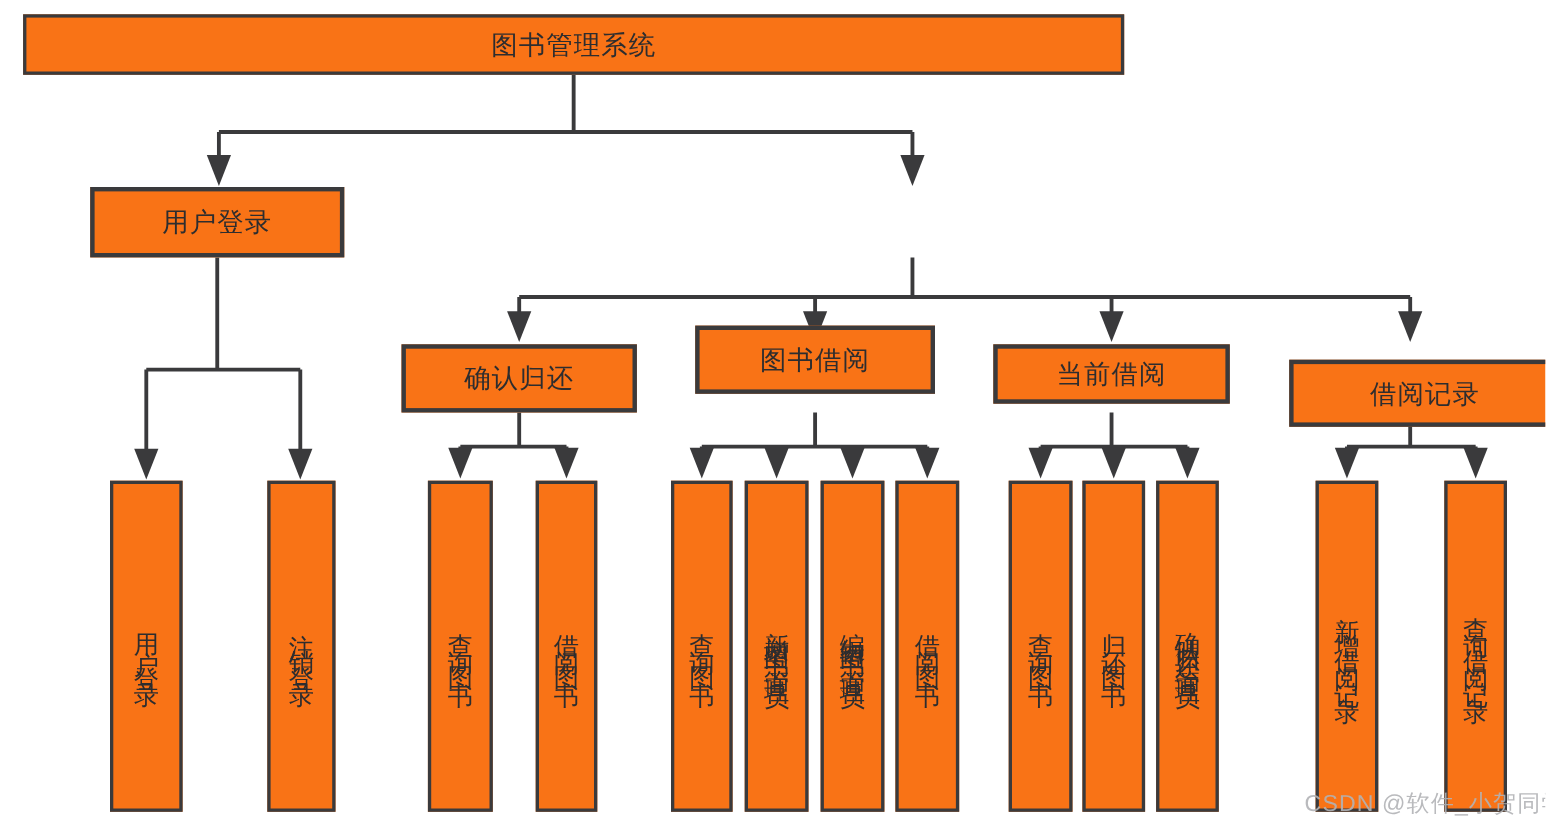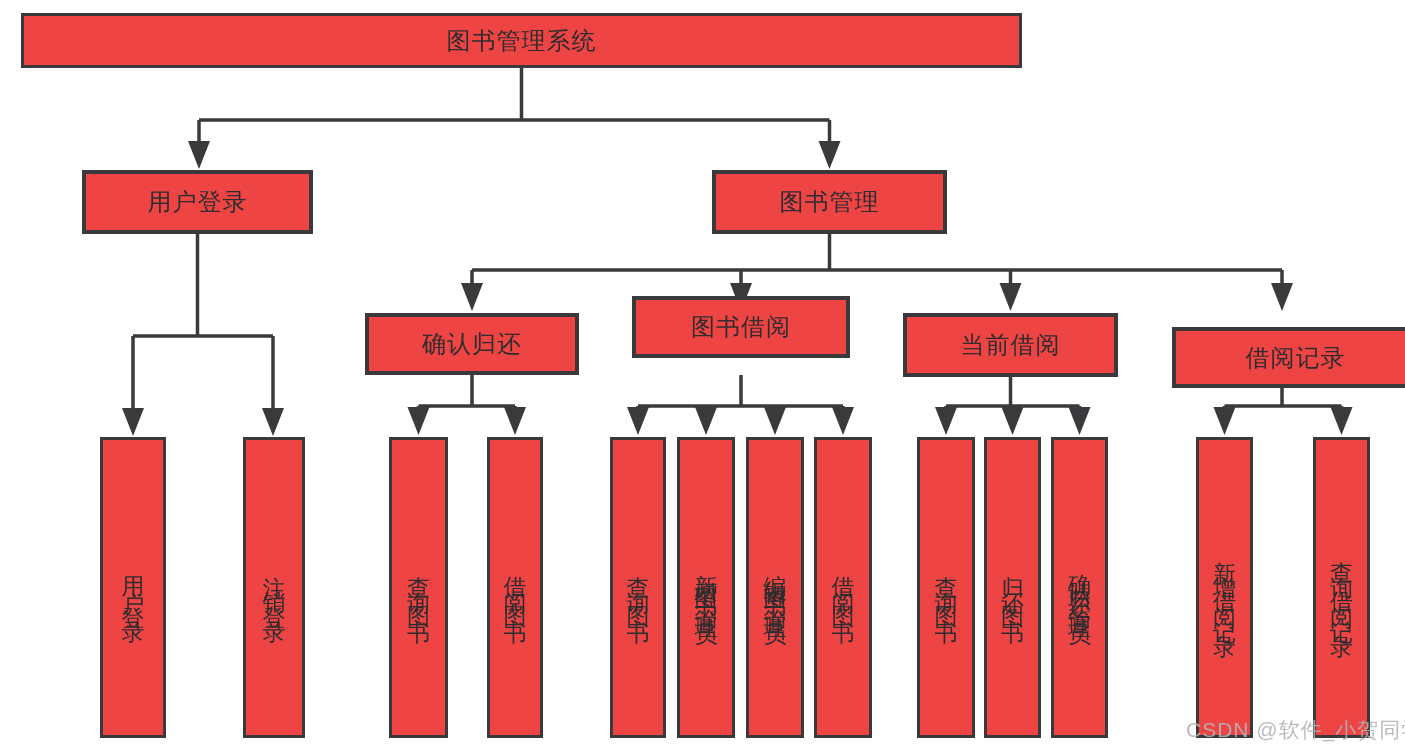--- a/index.html
+++ b/index.html
@@ -28,21 +28,21 @@
   }
   #connectors path {
     stroke: var(--line);
     stroke-width: 3.5;
     fill: none;
   }
   #connectors polygon { fill: var(--line); }
   .box {
     position: absolute;
     box-sizing: border-box;
-    background: #ef4444;
+    background: #f97316;
     border: 3px solid var(--box-border);
     display: flex;
     align-items: center;
     justify-content: center;
     z-index: 2;
     letter-spacing: 1px;
   }
   .hbox { font-size: 24px; border-width: 4px; }
   .root-box { border-width: 3px; }
   .vbox { font-size: 23px; border-width: 3px; }
@@ -118,31 +118,28 @@
     </g>
   </svg>
 
   <div class="box hbox root-box" style="left:21px; top:13px; width:1001px; height:55px;">
     <span>图书管理系统</span>
   </div>
 
   <div class="box hbox" style="left:82px; top:170px; width:231px; height:64px;">
     <span>用户登录</span>
   </div>
-  <div class="box hbox" style="left:712px; top:170px; width:235px; height:64px;">
-    <span>图书管理</span>
-  </div>
 
   <div class="box hbox" style="left:365px; top:313px; width:214px; height:62px;">
     <span>确认归还</span>
   </div>
   <div class="box hbox" style="left:632px; top:296px; width:218px; height:62px;">
     <span>图书借阅</span>
   </div>
-  <div class="box hbox" style="left:903px; top:313px; width:215px; height:64px;">
+  <div class="box hbox" style="left:903px; top:313px; width:215px; height:54px;">
     <span>当前借阅</span>
   </div>
   <div class="box hbox" style="left:1172px; top:327px; width:247px; height:61px;">
     <span>借阅记录</span>
   </div>
 
   <div class="box vbox" style="left:100px; top:437px; width:66px; height:301px;">
     <span class="vlabel" style="letter-spacing: 15px;">用户登录</span>
   </div>
   <div class="box vbox" style="left:243px; top:437px; width:62px; height:301px;">

